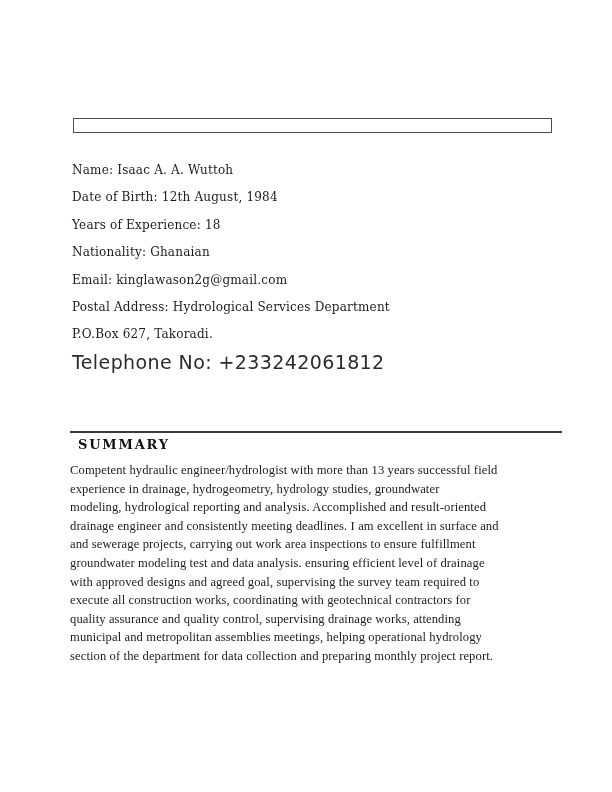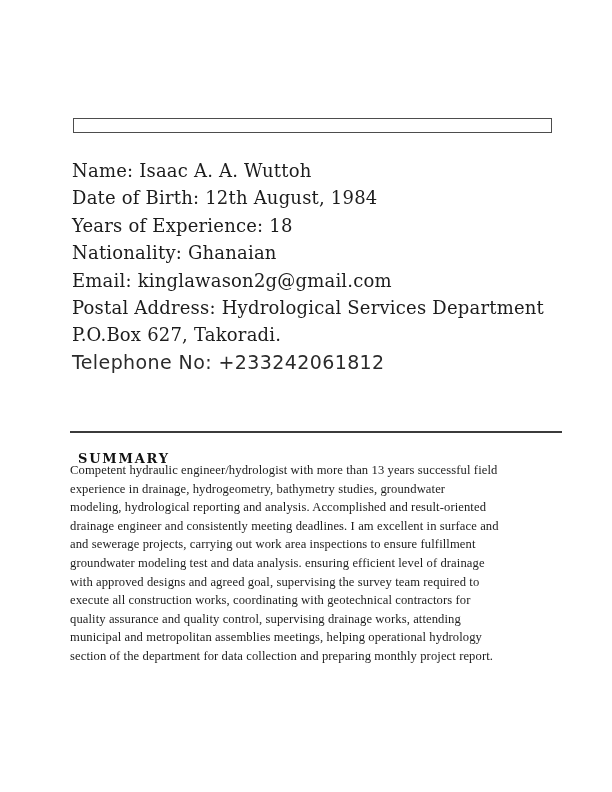--- a/index.html
+++ b/index.html
@@ -24,21 +24,21 @@
     border: 1px solid #4d4d4d;
     background: #ffffff;
   }
   .contact-block {
     position: absolute;
     left: 72px;
     top: 157px;
   }
   .contact-line {
     font-family: "DejaVu Serif", serif;
-    font-size: 18px;
+    font-size: 12px;
     line-height: 27.4px;
     color: #1c1c1c;
     letter-spacing: 0.2px;
     white-space: nowrap;
   }
   .telephone-line {
     font-family: "DejaVu Sans", sans-serif;
     font-size: 19px;
     line-height: 27.4px;
     color: #2b2b2b;
@@ -56,21 +56,20 @@
   .section-heading {
     position: absolute;
     left: 78px;
     top: 437px;
     font-family: "DejaVu Serif", serif;
     font-size: 13px;
     font-weight: bold;
     letter-spacing: 1.8px;
     color: #111111;
     white-space: nowrap;
-    margin-top: 14px;
   }
   .summary-block {
     position: absolute;
     left: 70px;
     top: 461px;
     width: 490px;
   }
   .summary-line {
     font-family: "Liberation Serif", serif;
     font-size: 12.6px;
@@ -97,21 +96,21 @@
     <div class="contact-line">P.O.Box 627, Takoradi.</div>
     <div class="telephone-line">Telephone No: +233242061812</div>
   </div>
 
   <div class="section-rule"></div>
 
   <div class="section-heading">SUMMARY</div>
 
   <div class="summary-block">
     <div class="summary-line">Competent hydraulic engineer/hydrologist with more than 13 years successful field</div>
-    <div class="summary-line">experience in drainage, hydrogeometry, bathymetry studies, groundwater</div>
+    <div class="summary-line">experience in drainage, hydrogeometry, hydrology studies, groundwater</div>
     <div class="summary-line">modeling, hydrological reporting and analysis. Accomplished and result-oriented</div>
     <div class="summary-line">drainage engineer and consistently meeting deadlines. I am excellent in surface and</div>
     <div class="summary-line">and sewerage projects, carrying out work area inspections to ensure fulfillment</div>
     <div class="summary-line">groundwater modeling test and data analysis. ensuring efficient level of drainage</div>
     <div class="summary-line">with approved designs and agreed goal, supervising the survey team required to</div>
     <div class="summary-line">execute all construction works, coordinating with geotechnical contractors for</div>
     <div class="summary-line">quality assurance and quality control, supervising drainage works, attending</div>
     <div class="summary-line">municipal and metropolitan assemblies meetings, helping operational hydrology</div>
     <div class="summary-line">section of the department for data collection and preparing monthly project report.</div>
   </div>

